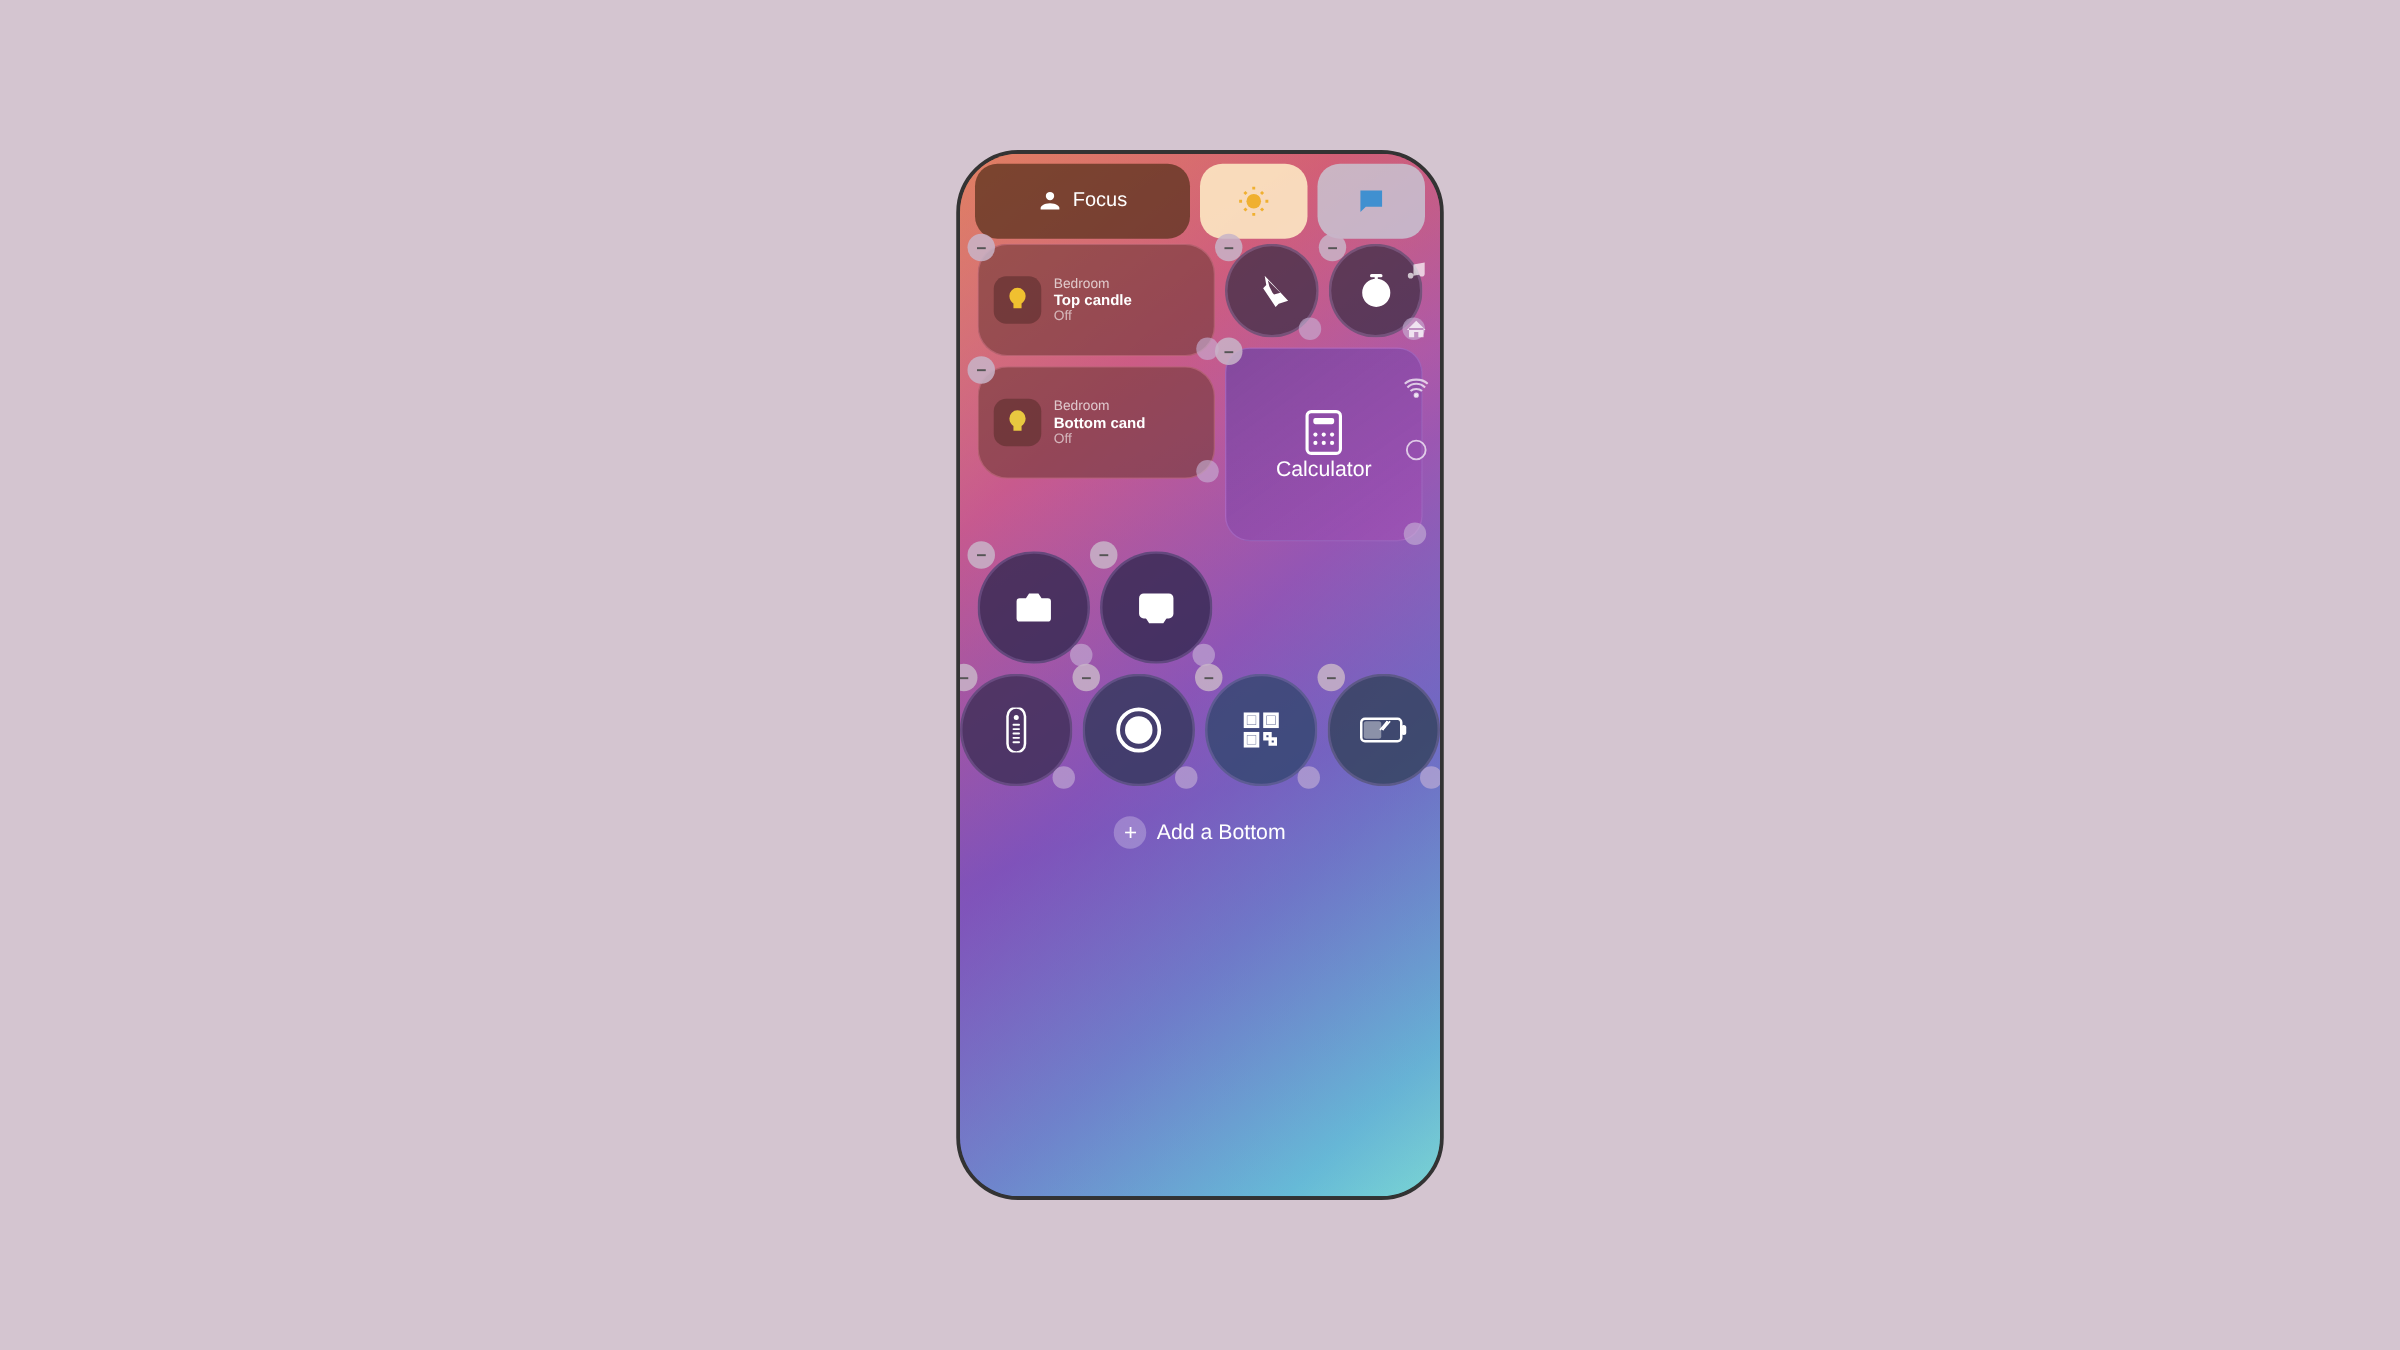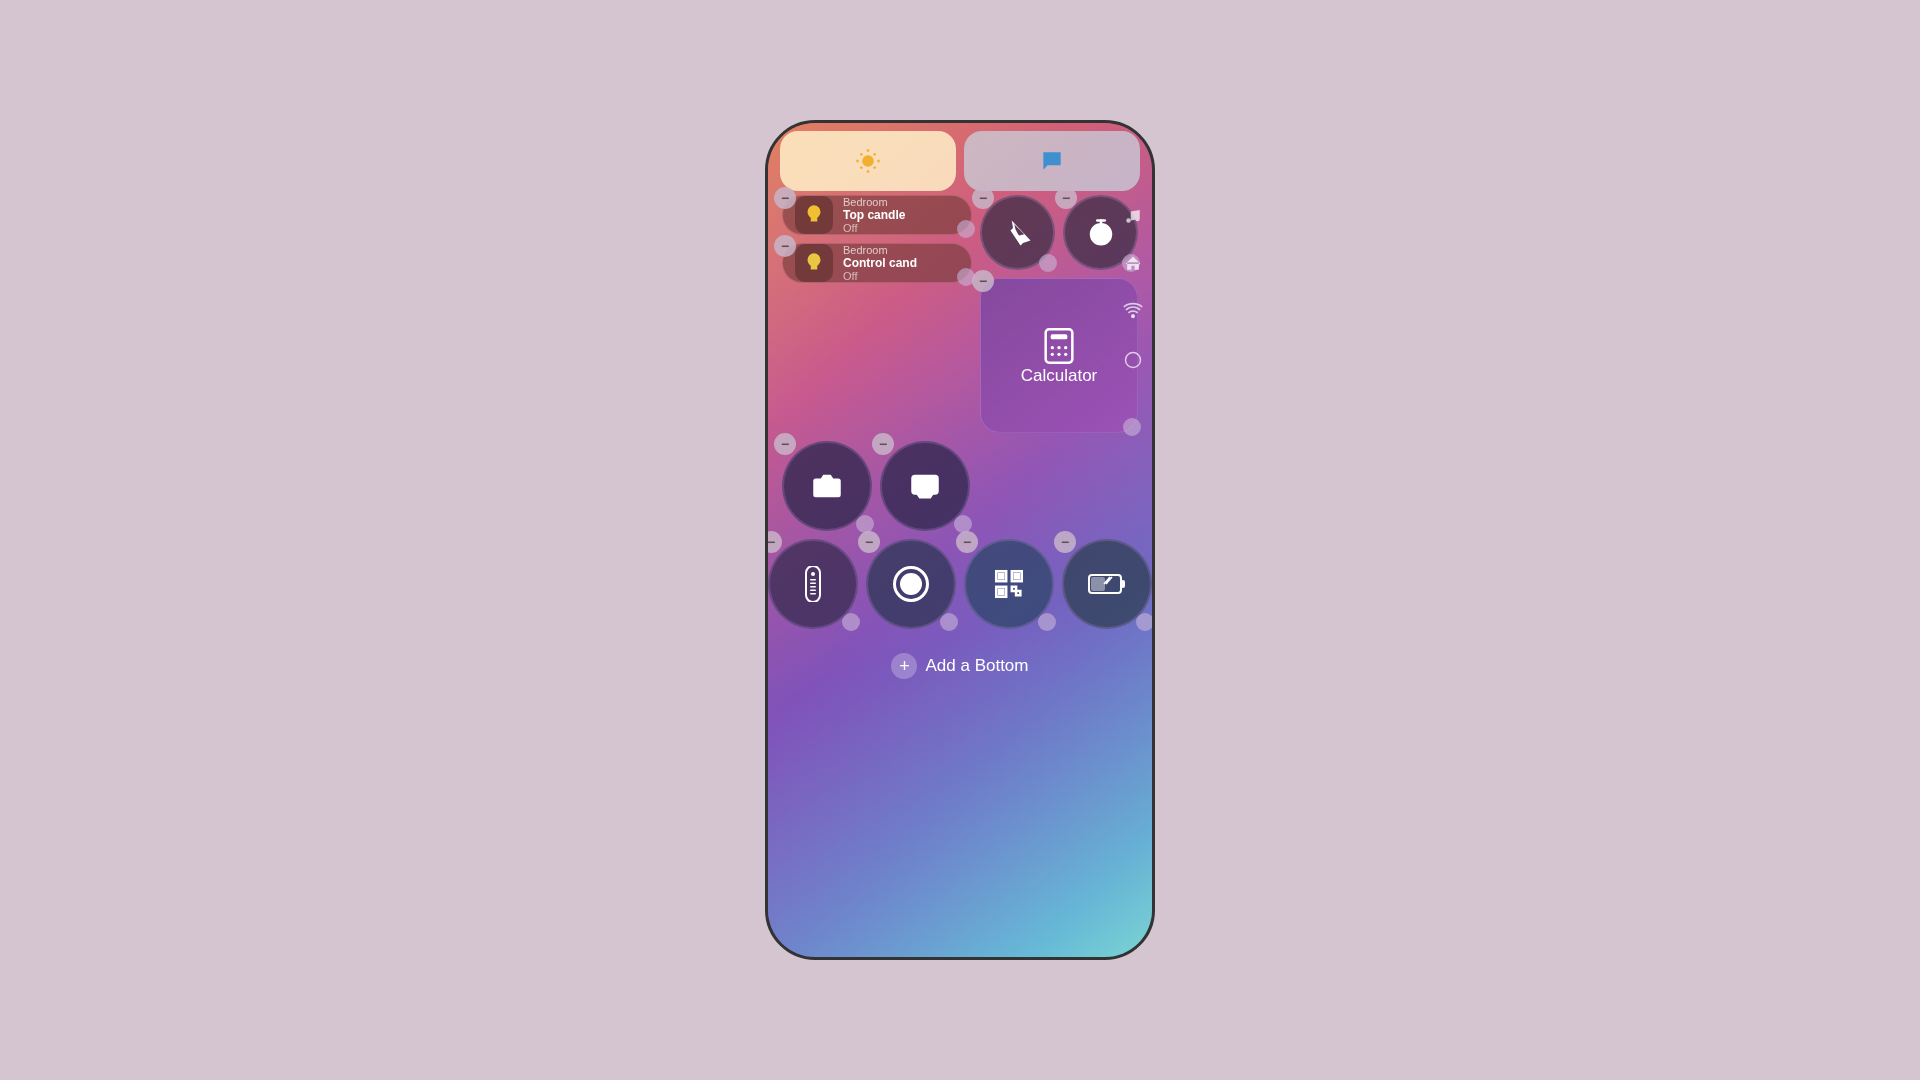--- a/index.html
+++ b/index.html
@@ -123,21 +123,21 @@
     .light-tiles-col {
       display: flex;
       flex-direction: column;
       gap: 8px;
       flex: 1.3;
     }
 
     .light-tile {
       background: rgba(120, 60, 60, 0.65);
       border-radius: 24px;
-      padding: 0 12px;
+      padding: 25px 12px;
       display: flex;
       align-items: center;
       gap: 10px;
       position: relative;
       border: 1.5px solid rgba(255,150,180,0.3);
     }
 
     .light-tile-icon {
       width: 38px;
       height: 38px;
@@ -310,20 +310,28 @@
 
   </style>
 </head>
 <body>
 
 <div class="phone-frame">
   <div class="phone-screen">
     <div class="content">
 
       <div class="partial-top">
+        <div class="focus-button">
+
+          <svg width="20" height="20" viewBox="0 0 24 24" fill="white">
+            <circle cx="12" cy="7" r="4"></circle>
+            <path d="M12 14c-6 0-9 3-9 4.5V20h18v-1.5c0-1.5-3-4.5-9-4.5z"></path>
+          </svg>
+          <span>Focus</span>
+        </div>
         <div class="top-tile top-tile-sun">
           <svg width="28" height="28" viewBox="0 0 24 24" fill="#f0b030">
             <circle cx="12" cy="12" r="5"></circle>
             <line x1="12" y1="2" x2="12" y2="4" stroke="#f0b030" stroke-width="2"></line>
             <line x1="12" y1="20" x2="12" y2="22" stroke="#f0b030" stroke-width="2"></line>
             <line x1="2" y1="12" x2="4" y2="12" stroke="#f0b030" stroke-width="2"></line>
             <line x1="20" y1="12" x2="22" y2="12" stroke="#f0b030" stroke-width="2"></line>
             <line x1="5.6" y1="5.6" x2="7" y2="7" stroke="#f0b030" stroke-width="2"></line>
             <line x1="17" y1="17" x2="18.4" y2="18.4" stroke="#f0b030" stroke-width="2"></line>
             <line x1="18.4" y1="5.6" x2="17" y2="7" stroke="#f0b030" stroke-width="2"></line>
@@ -389,21 +397,21 @@
             <div class="tile-wrapper">
               <div class="minus-btn" style="left:-8px; top:-8px;">−</div>
               <div class="light-tile">
                 <div class="light-tile-icon">
                   <svg width="26" height="26" viewBox="0 0 24 24" fill="#e8c840">
                     <path d="M9 21h6m-6-3h6M12 3a6 6 0 0 1 6 6c0 2.5-1.5 4.5-3 5.5V18H9v-3.5C7.5 13.5 6 11.5 6 9a6 6 0 0 1 6-6z"></path>
                   </svg>
                 </div>
                 <div class="light-tile-text">
                   <div class="room">Bedroom</div>
-                  <div class="name">Control cand</div>
+                  <div class="name">Bottom cand</div>
                   <div class="status">Off</div>
                 </div>
                 <div class="wobble-handle"></div>
               </div>
             </div>
           </div>
 
           <div style="display:flex; flex-direction:column; gap:8px; flex:1;">
 
             <div style="display:flex; gap:8px; justify-content:space-between;">

